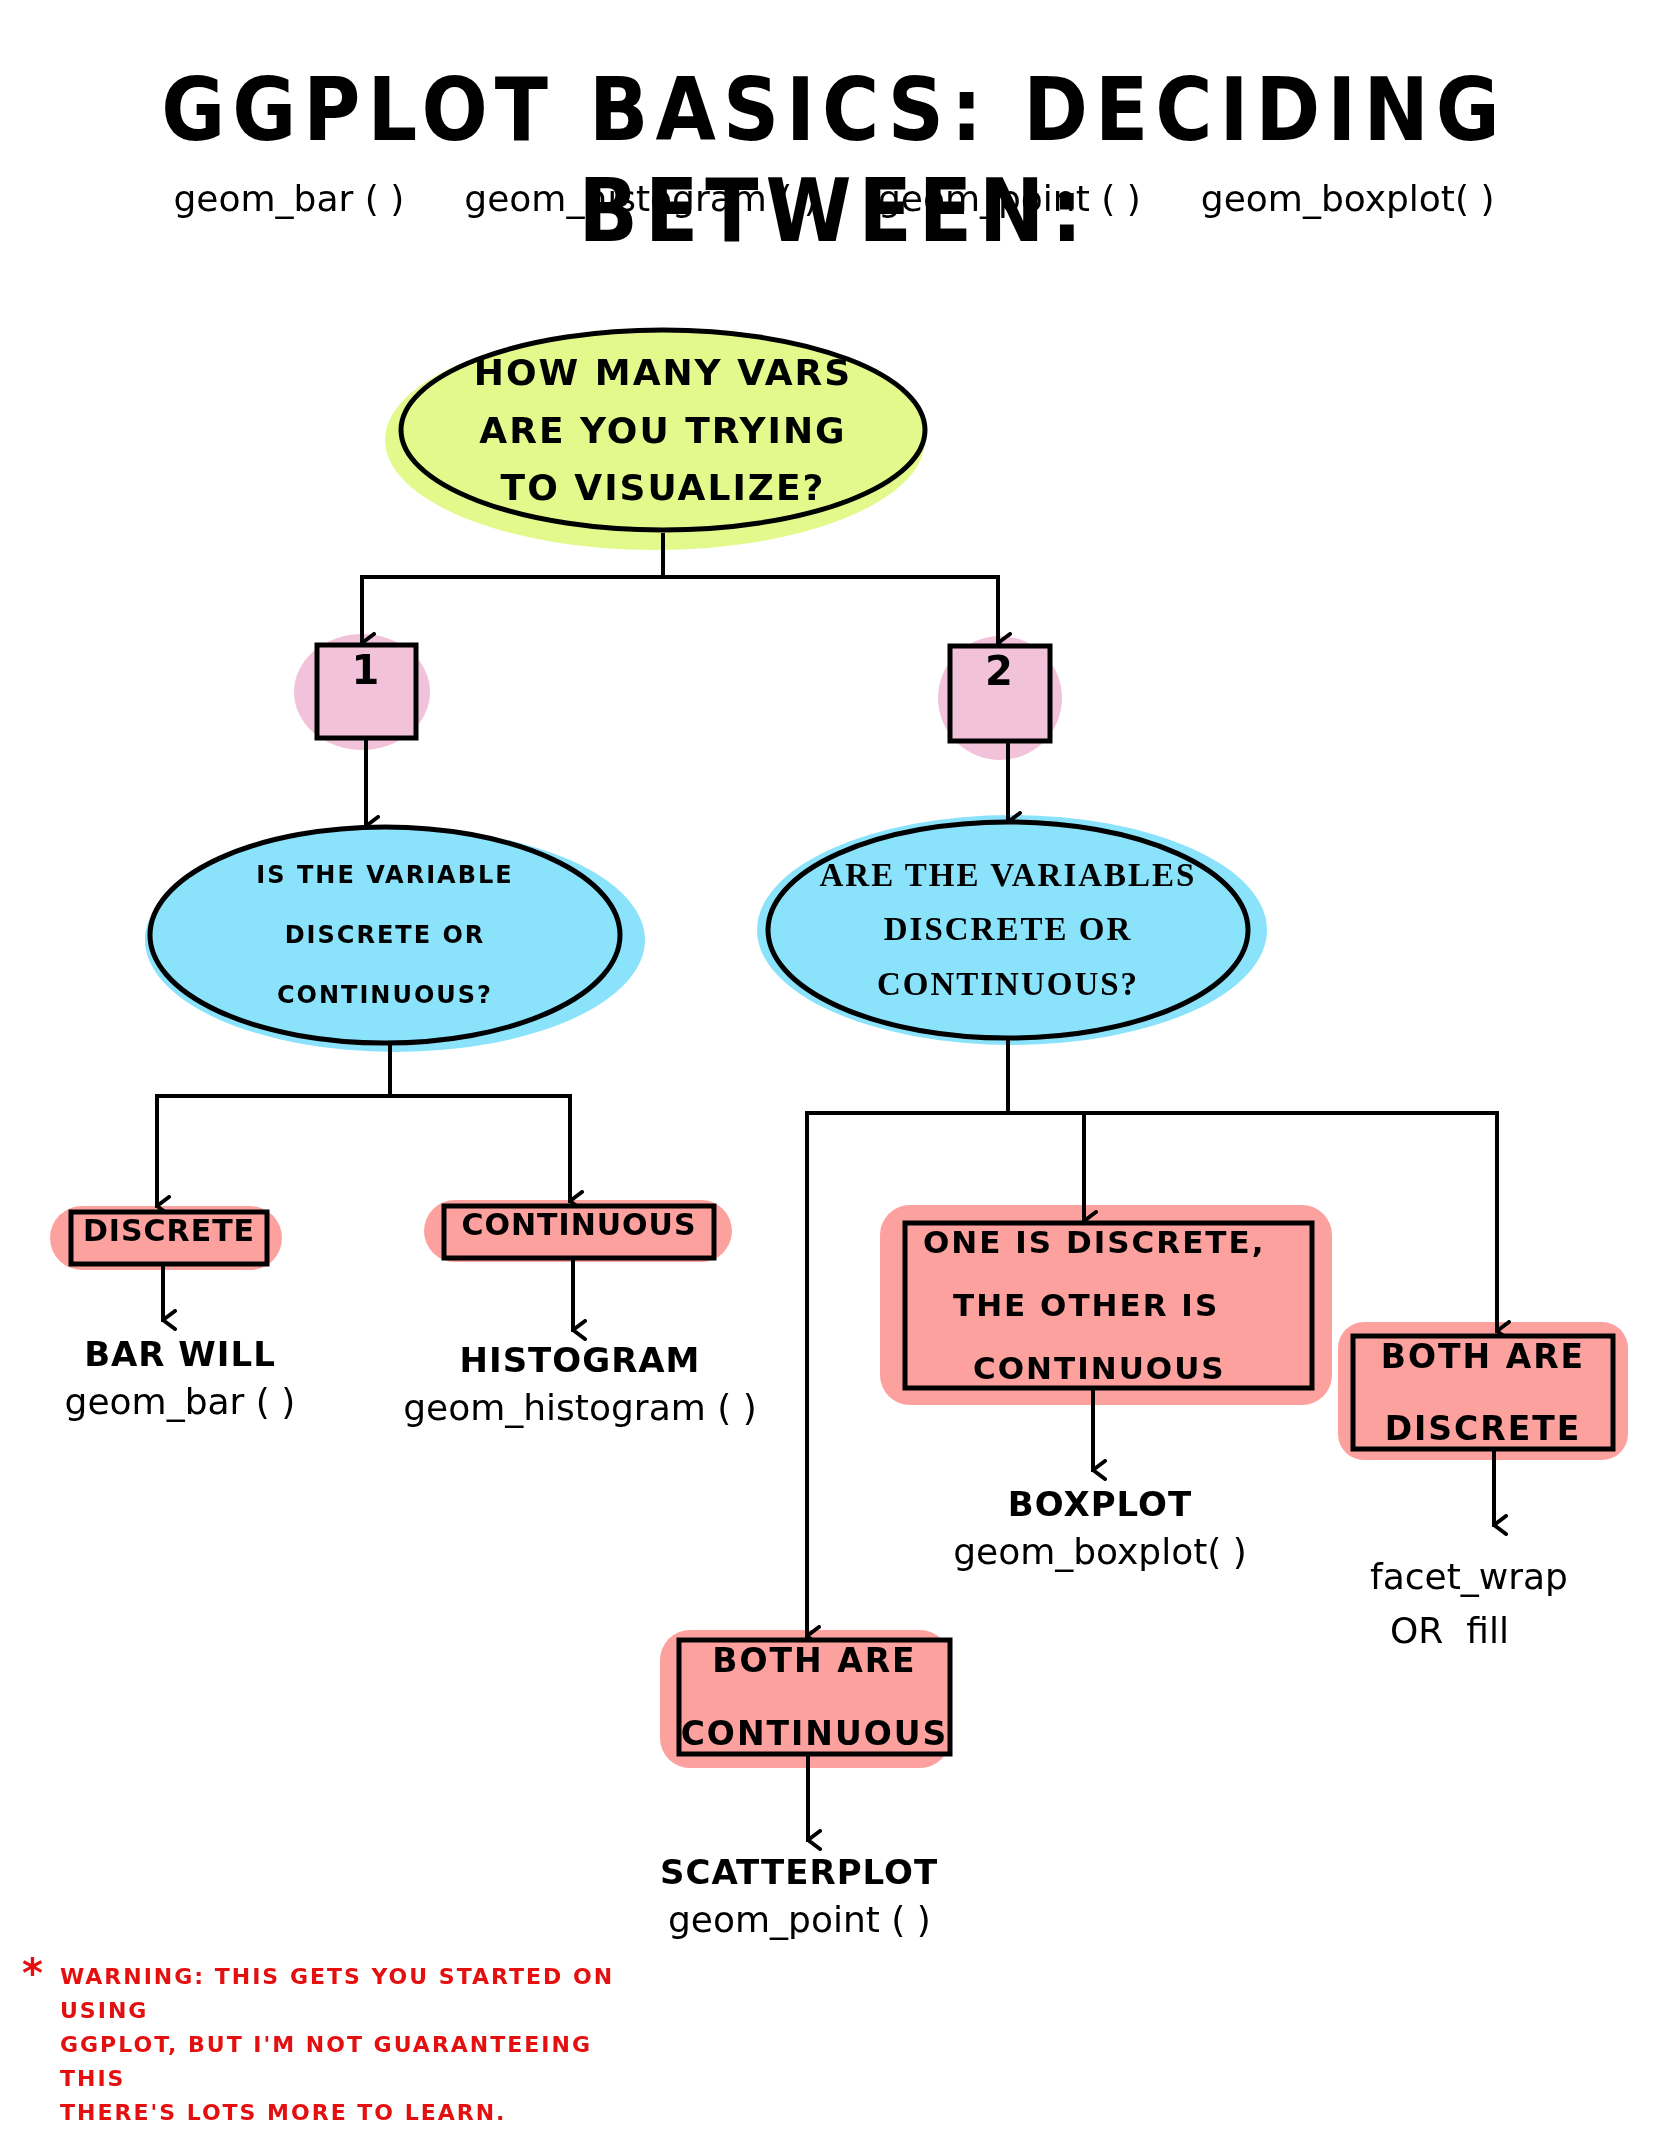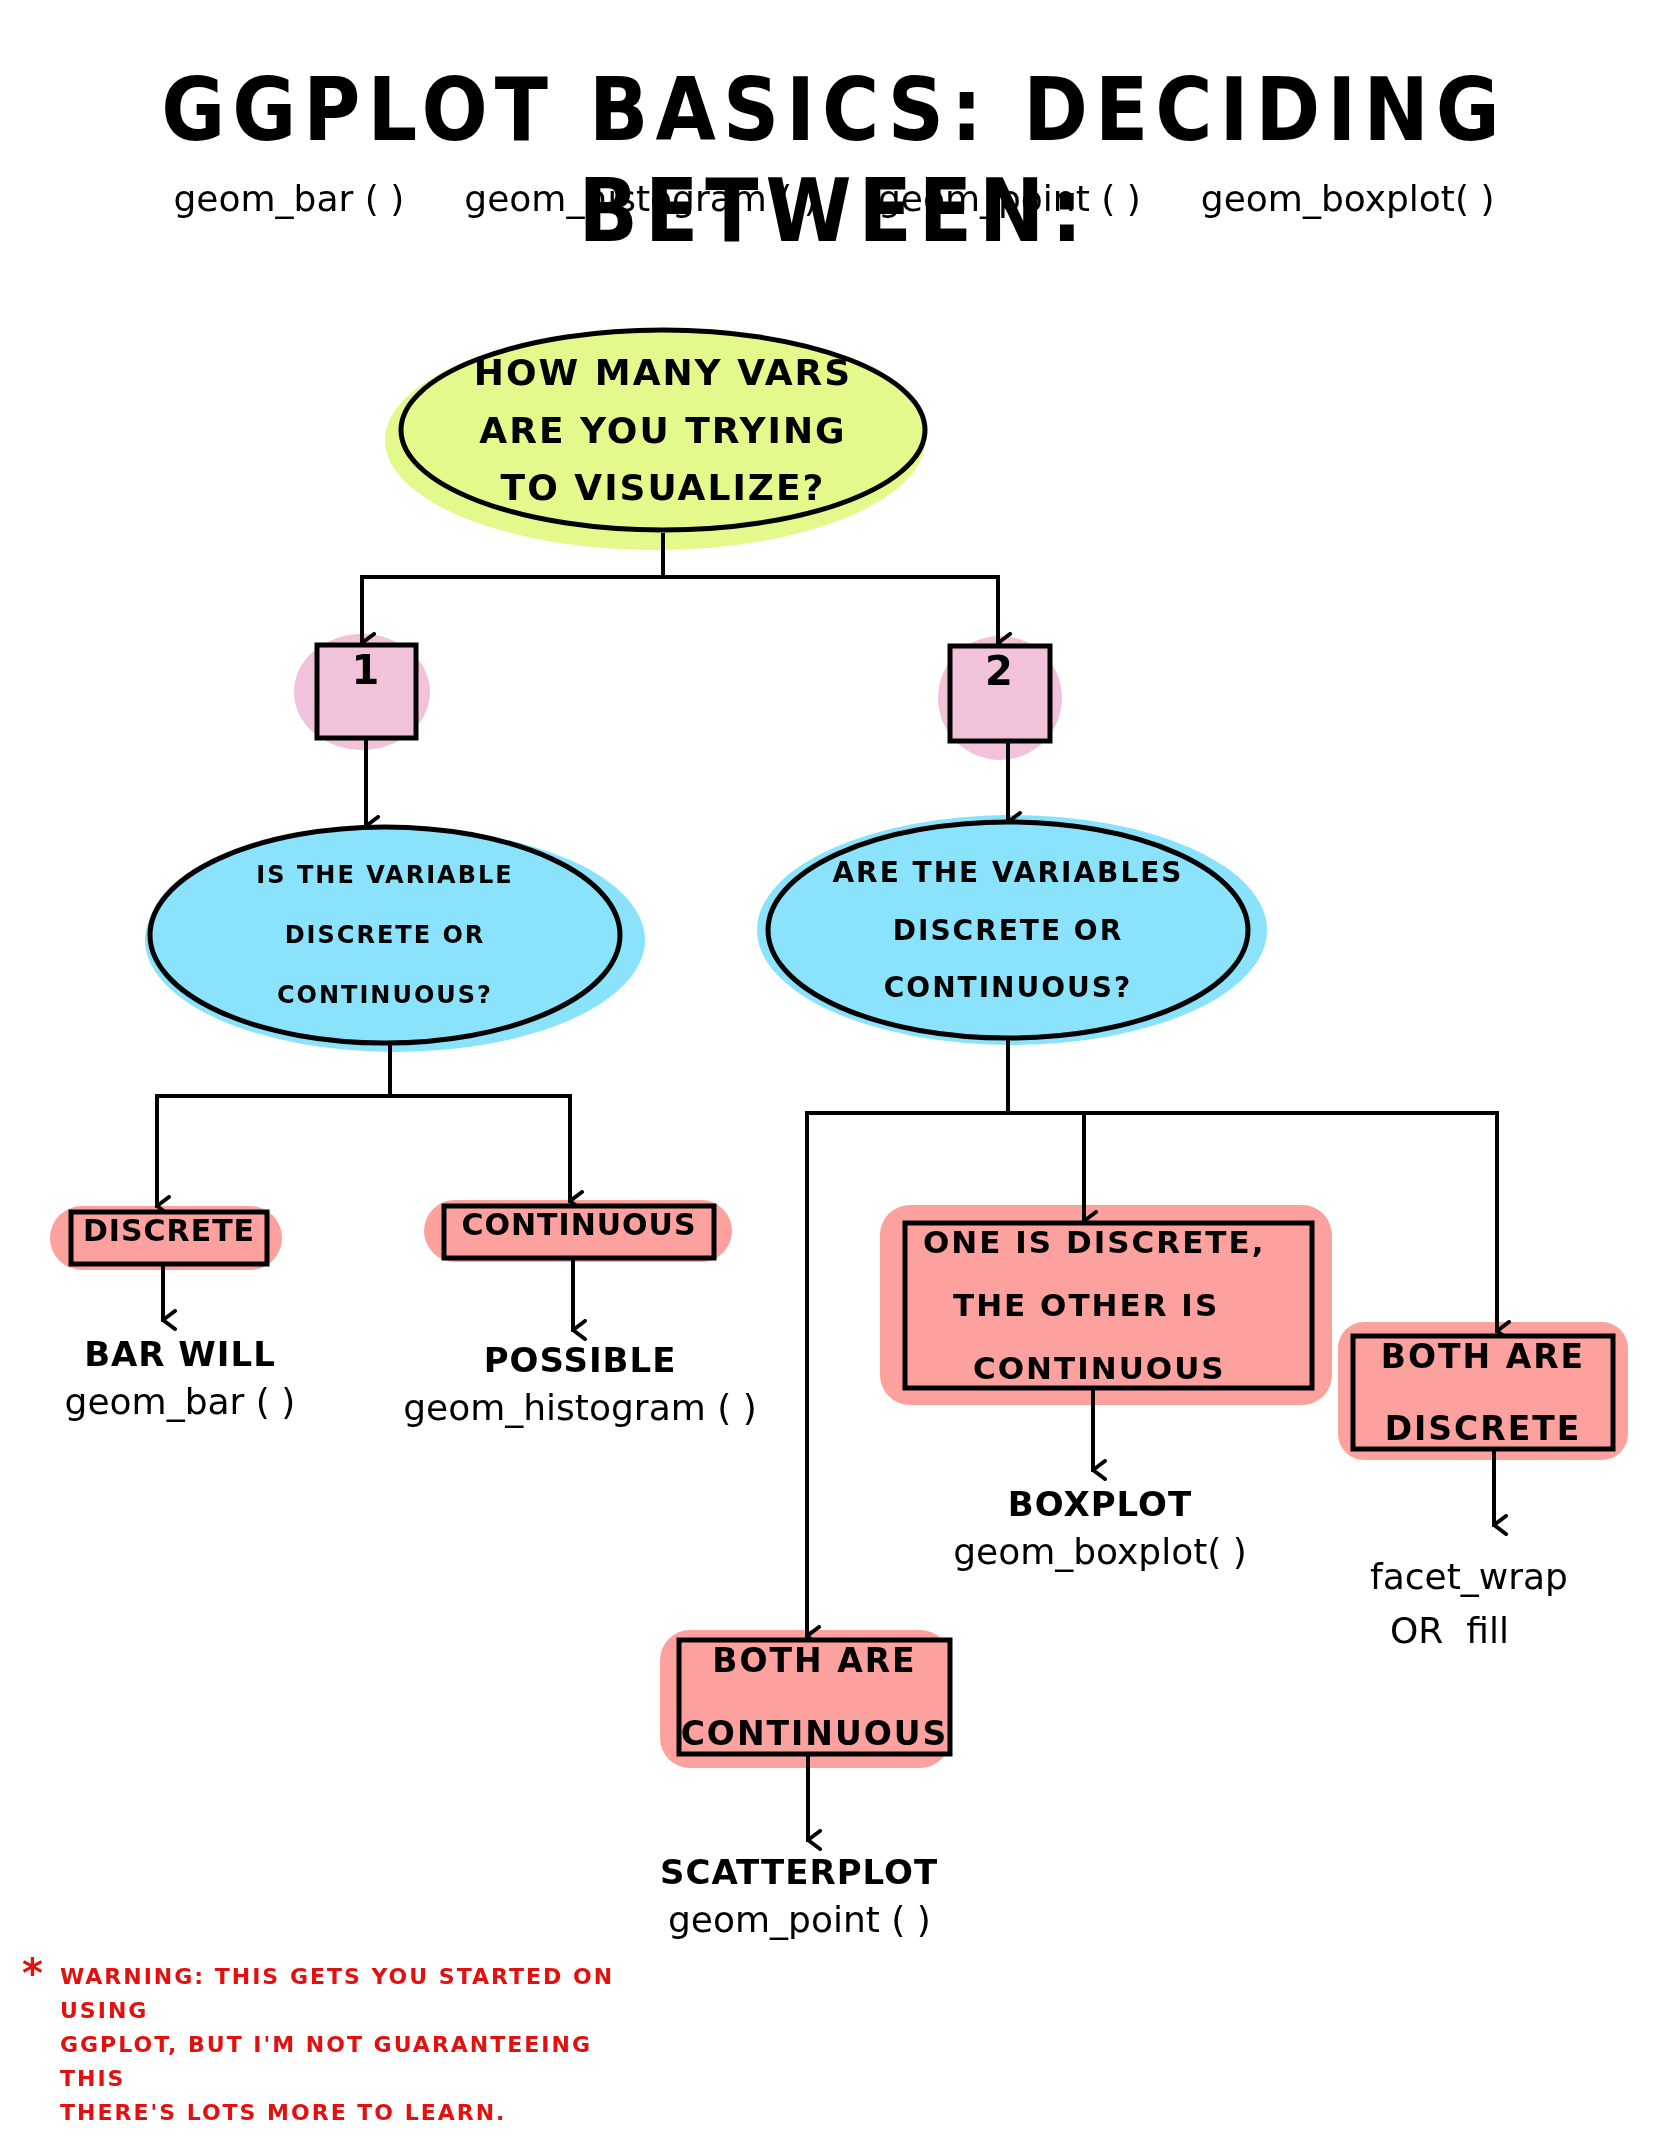--- a/index.html
+++ b/index.html
@@ -99,21 +99,21 @@
 
 <div class="node-text" style="left:317px; top:645px; width:99px; height:93px; font-size:40px;">1</div>
 <div class="node-text" style="left:950px; top:646px; width:100px; height:95px; font-size:40px;">2</div>
 
 <div class="node-text" style="left:190px; top:860px; width:390px; height:150px; font-size:24px;">
   <span>IS THE VARIABLE</span>
   <span>DISCRETE OR</span>
   <span>CONTINUOUS?</span>
 </div>
 
-<div class="node-text" style="left:790px; top:855px; width:436px; height:150px; font-size:28px;">
+<div class="node-text" style="left:790px; top:855px; width:436px; height:150px; font-size:33px;font-family:Liberation Serif, serif;">
   <span>ARE THE VARIABLES</span>
   <span>DISCRETE OR</span>
   <span>CONTINUOUS?</span>
 </div>
 
 <div class="node-text" style="left:71px; top:1212px; width:196px; height:52px; font-size:30px; letter-spacing:1px;">DISCRETE</div>
 <div class="node-text" style="left:444px; top:1206px; width:270px; height:52px; font-size:30px; letter-spacing:1px;">CONTINUOUS</div>
 
 <div class="node-text" style="left:905px; top:1223px; width:407px; height:165px; font-size:31px; align-items:flex-start; padding-left:18px; box-sizing:border-box;gap:24px;">
   <span>ONE IS DISCRETE,</span>
@@ -130,21 +130,21 @@
   <span>BOTH ARE</span>
   <span>CONTINUOUS</span>
 </div>
 
 <div class="result" style="left:50px; top:1332px; width:260px;">
   <div class="r-title">BAR WILL</div>
   <div class="r-code">geom_bar ( )</div>
 </div>
 
 <div class="result" style="left:400px; top:1338px; width:360px;">
-  <div class="r-title">POSSIBLE</div>
+  <div class="r-title">HISTOGRAM</div>
   <div class="r-code">geom_histogram ( )</div>
 </div>
 
 <div class="result" style="left:950px; top:1482px; width:300px;">
   <div class="r-title">BOXPLOT</div>
   <div class="r-code">geom_boxplot( )</div>
 </div>
 
 <div class="result" style="left:1370px; top:1550px; width:240px; text-align:left; line-height:1.5;">
   <div class="r-code">facet_wrap</div>

